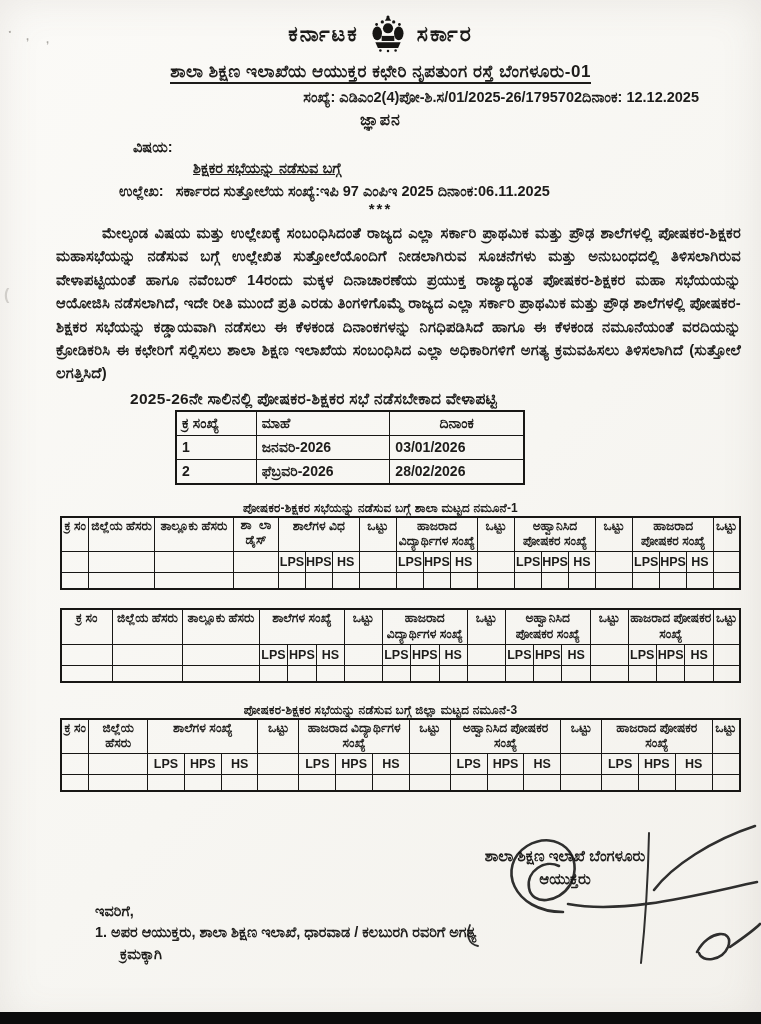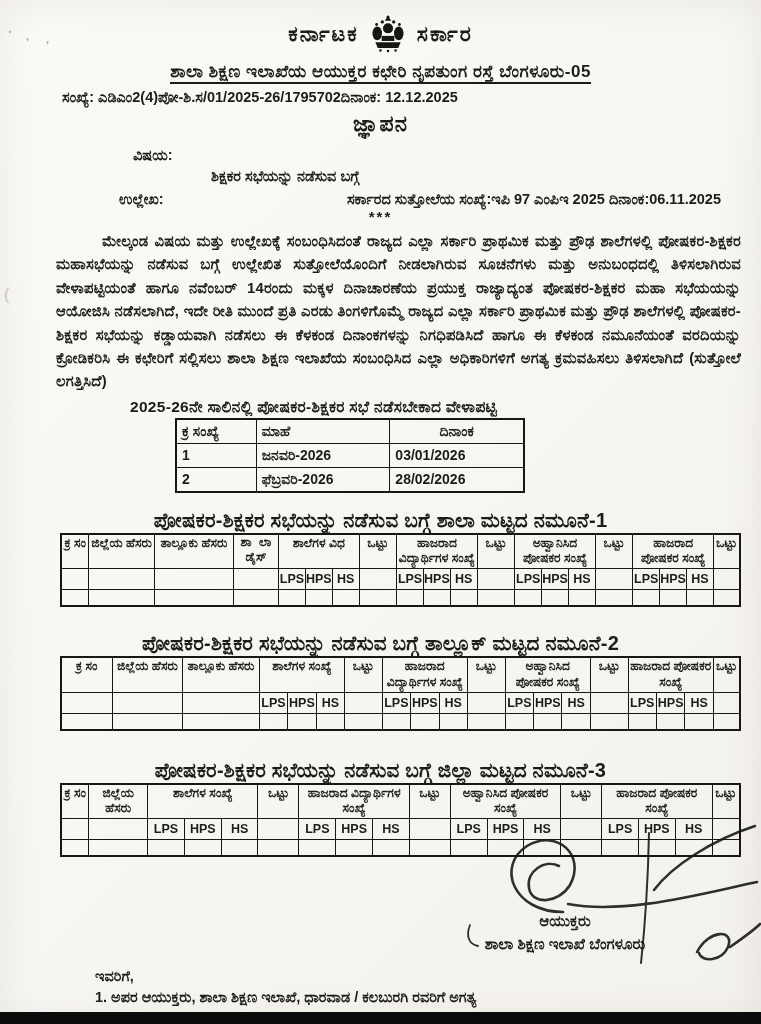--- a/index.html
+++ b/index.html
@@ -19,43 +19,43 @@
   .mark3{left:46px;top:33px;font-size:11px;}
   .mark4{left:4px;top:286px;font-size:16px;opacity:.25;}
 
   .gov-line{
     text-align:center;font-size:21px;font-weight:700;letter-spacing:2px;
     padding-top:14px;display:flex;align-items:center;justify-content:center;gap:10px;
   }
   .emblem{width:38px;height:40px;display:inline-block;}
   .office-line{text-align:center;font-size:17px;font-weight:700;margin-top:8px;letter-spacing:.5px;}
   .office-line span{border-bottom:2px solid #1d1c1a;padding-bottom:1px;}
-  .num-date{display:flex;justify-content:flex-start;padding:0 62px 0 62px;margin-top:7px;font-size:14.5px;font-weight:700;}
-  .doc-type{text-align:center;font-size:22px;font-weight:700;margin-top:5px;letter-spacing:1px;}
+  .num-date{display:flex;justify-content:flex-end;padding:0 62px 0 62px;margin-top:7px;font-size:14.5px;font-weight:700;}
+  .doc-type{text-align:center;font-size:16px;font-weight:700;margin-top:5px;letter-spacing:1px;}
 
   .subject-block{margin:8px 40px 0 133px;font-size:14.5px;font-weight:700;line-height:1.45;}
   .subj-row{display:flex;}
   .subj-label{flex:0 0 auto;margin-right:12px;}
-  .subj-line2{margin-left:78px;}
-  .ref-row{display:flex;margin-left:-14px;margin-top:2px;justify-content:space-between;}
+  .subj-line2{margin-left:60px;text-decoration:underline;}
+  .ref-row{display:flex;margin-left:-14px;margin-top:2px;}
   .separator{text-align:center;font-size:15px;font-weight:700;letter-spacing:2px;margin-top:2px;line-height:10px;}
 
   .body-text{
     margin:8px 20px 0 56px;text-align:justify;text-indent:46px;
     font-size:14.8px;font-weight:600;line-height:1.58;letter-spacing:.2px;
   }
 
   .sched-title{margin:4px 0 2px 130px;font-size:15.5px;font-weight:700;letter-spacing:.3px;}
   .sched-wrap{margin-left:175px;}
   table{border-collapse:collapse;table-layout:fixed;}
   .sched-table{width:350px;border:2px solid #181715;}
   .sched-table td{border:1.6px solid #181715;font-size:14px;font-weight:700;padding:1px 5px;height:21px;vertical-align:middle;}
 
-  .form-title{text-align:center;font-size:20px;font-weight:700;letter-spacing:.2px;}
-  .form-wrap{margin:1px 20px 8px 60px;}
+  .form-title{text-align:center;font-size:12px;font-weight:700;letter-spacing:.2px;}
+  .form-wrap{margin:1px 20px 0 60px;}
   .form-table{width:681px;border:2.4px solid #181715;}
   .form-table td{border:1.5px solid #181715;vertical-align:top;text-align:center;padding:1px 1px;overflow:hidden;}
   .form-table td.hd{font-size:12.3px;font-weight:700;line-height:1.28;}
   .form-table td.sub{font-size:12.5px;font-weight:700;height:20px;vertical-align:middle;padding:0;}
   .form-table td.blank{height:13px;}
   .gap1{height:16px;} .gap2{height:17px;} .gap3{height:20px;}
 
   .sig-block{width:300px;margin:52px 0 0 415px;text-align:center;font-size:15px;font-weight:700;line-height:1.55;}
   .sig-overlay{position:absolute;left:0;top:0;width:761px;height:1024px;pointer-events:none;z-index:4;}
 
@@ -91,21 +91,21 @@
         <path d="M10 44 h40 l-4 9 h-32 z"></path>
         <circle cx="18" cy="57" r="2"></circle>
           <circle cx="30" cy="58" r="2"></circle>
           <circle cx="42" cy="57" r="2"></circle>
       </g>
     </svg>
     <span>ಸರ್ಕಾರ</span>
   </div>
 
   <div class="office-line">
-    <span>ಶಾಲಾ ಶಿಕ್ಷಣ ಇಲಾಖೆಯ ಆಯುಕ್ತರ ಕಛೇರಿ ನೃಪತುಂಗ ರಸ್ತೆ ಬೆಂಗಳೂರು-05</span>
+    <span>ಶಾಲಾ ಶಿಕ್ಷಣ ಇಲಾಖೆಯ ಆಯುಕ್ತರ ಕಛೇರಿ ನೃಪತುಂಗ ರಸ್ತೆ ಬೆಂಗಳೂರು-01</span>
   </div>
 
   <div class="num-date">
     <span>ಸಂಖ್ಯೆ: ಎಡಿಎಂ2(4)ಪೋ-ಶಿ.ಸ/01/2025-26/1795702</span>
     <span>ದಿನಾಂಕ: 12.12.2025</span>
   </div>
 
   <div class="doc-type">ಜ್ಞಾಪನ</div>
 
   <div class="subject-block">
@@ -207,21 +207,20 @@
             <td class="blank"></td>
             <td class="blank"></td>
             <td class="blank"></td>
             <td class="blank"></td>
           </tr>
         </tbody>
       </table>
     </div>
 
   <div class="gap2"></div>
-  <div class="form-title">ಪೋಷಕರ-ಶಿಕ್ಷಕರ ಸಭೆಯನ್ನು ನಡೆಸುವ ಬಗ್ಗೆ ತಾಲ್ಲೂಕ್ ಮಟ್ಟದ ನಮೂನೆ-2</div>
   <div class="form-wrap">
       <table class="form-table">
         <tbody>
           <tr>
             <td class="hd" style="width: 7%;">ಕ್ರ ಸಂ</td>
             <td class="hd" style="width: 10%;">ಜಿಲ್ಲೆಯ ಹೆಸರು</td>
             <td class="hd" style="width: 10.8%;">ತಾಲ್ಲೂಕು ಹೆಸರು</td>
             <td class="hd" colspan="3">ಶಾಲೆಗಳ ಸಂಖ್ಯೆ</td>
             <td class="hd" style="width: 5.1%;">ಒಟ್ಟು</td>
             <td class="hd" colspan="3">ಹಾಜರಾದ ವಿದ್ಯಾರ್ಥಿಗಳ ಸಂಖ್ಯೆ</td>
@@ -332,22 +331,22 @@
             <td class="blank"></td>
             <td class="blank"></td>
             <td class="blank"></td>
             <td class="blank"></td>
           </tr>
         </tbody>
       </table>
     </div>
 
   <div class="sig-block">
+    <div>ಶಾಲಾ ಶಿಕ್ಷಣ ಇಲಾಖೆ ಬೆಂಗಳೂರು</div>
     <div>ಆಯುಕ್ತರು</div>
-    <div>ಶಾಲಾ ಶಿಕ್ಷಣ ಇಲಾಖೆ ಬೆಂಗಳೂರು</div>
   </div>
 
   <div class="footer">
     <div>ಇವರಿಗೆ,</div>
     <div>1. ಅಪರ ಆಯುಕ್ತರು, ಶಾಲಾ ಶಿಕ್ಷಣ ಇಲಾಖೆ, ಧಾರವಾಡ / ಕಲಬುರಗಿ ರವರಿಗೆ ಅಗತ್ಯ</div>
     <div class="cont">ಕ್ರಮಕ್ಕಾಗಿ</div>
   </div>
 
   <svg class="sig-overlay" viewBox="0 0 761 1024" aria-hidden="true">
     <g fill="none" stroke="#141414" stroke-width="2.6" stroke-linecap="round" opacity="0.88">

